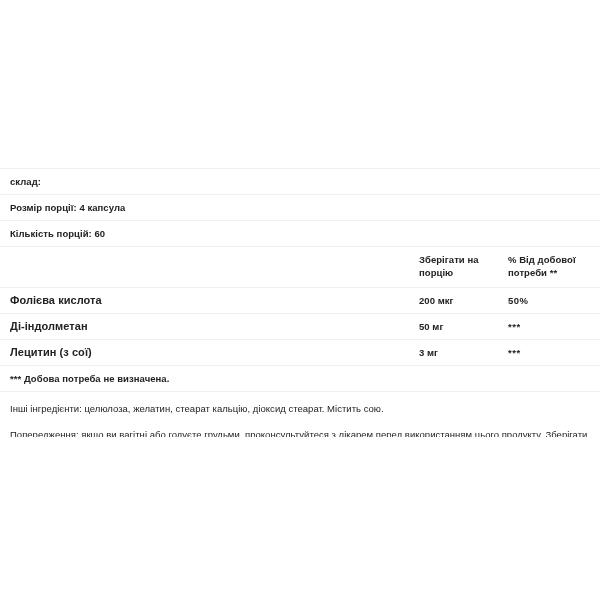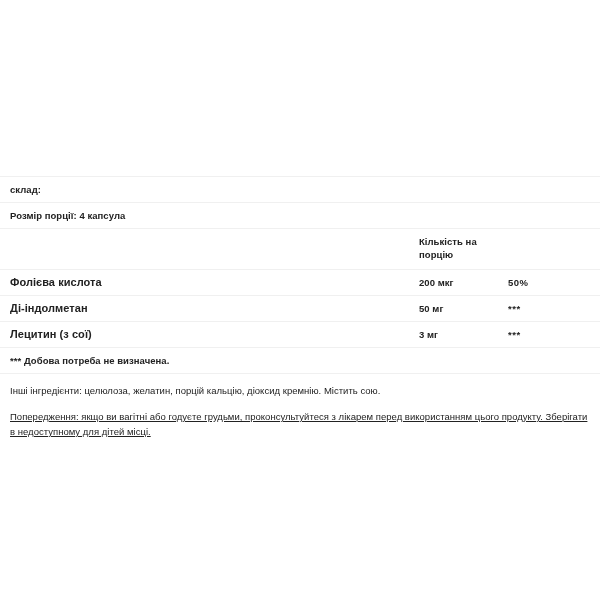--- a/index.html
+++ b/index.html
@@ -13,21 +13,20 @@
     font-family: "Liberation Sans", sans-serif;
     color: #222222;
     -webkit-font-smoothing: antialiased;
   }
   .page {
     position: relative;
     width: 600px;
     height: 437px;
     background: #ffffff;
     overflow: hidden;
-    margin-top: 8px;
   }
   
   .top-spacer {
     height: 168px;
   }
   .panel {
     width: 600px;
   }
   .row {
     display: flex;
@@ -116,24 +115,28 @@
   <div class="panel">
 
     <div class="row">
       <div class="label-row">склад:</div>
     </div>
 
     <div class="row">
       <div class="label-row">Розмір порції: 4 капсула</div>
     </div>
 
+    <div class="row">
+      <div class="label-row">Кількість порцій: 60</div>
+    </div>
 
     <div class="header-row">
       <div class="c-name head-cell"></div>
-      <div class="c-amount head-cell">Кількість на порцію</div>
+      <div class="c-amount head-cell">Зберігати на порцію</div>
+      <div class="c-dv head-cell">% Від добової потреби **</div>
     </div>
 
     <div class="row">
       <div class="c-name">Фолієва кислота</div>
       <div class="c-amount">200 мкг</div>
       <div class="c-dv stars">50%</div>
     </div>
 
     <div class="row">
       <div class="c-name">Ді-індолметан</div>
@@ -147,18 +150,18 @@
       <div class="c-dv stars">***</div>
     </div>
 
 
     <div class="row">
       <div class="note-row">*** Добова потреба не визначена.</div>
     </div>
 
     <div class="divider-top"></div>
 
-    <div class="free-text">Інші інгредієнти: целюлоза, желатин, порцій кальцію, діоксид кремнію.  Містить сою.</div>
+    <div class="free-text">Інші інгредієнти: целюлоза, желатин, стеарат кальцію, діоксид стеарат.  Містить сою.</div>
 
     <div class="free-text warning">Попередження: якщо ви вагітні або годуєте грудьми, проконсультуйтеся з лікарем перед використанням цього продукту. Зберігати в недоступному для дітей місці.</div>
 
   </div>
 </div>
 
 </body></html>

